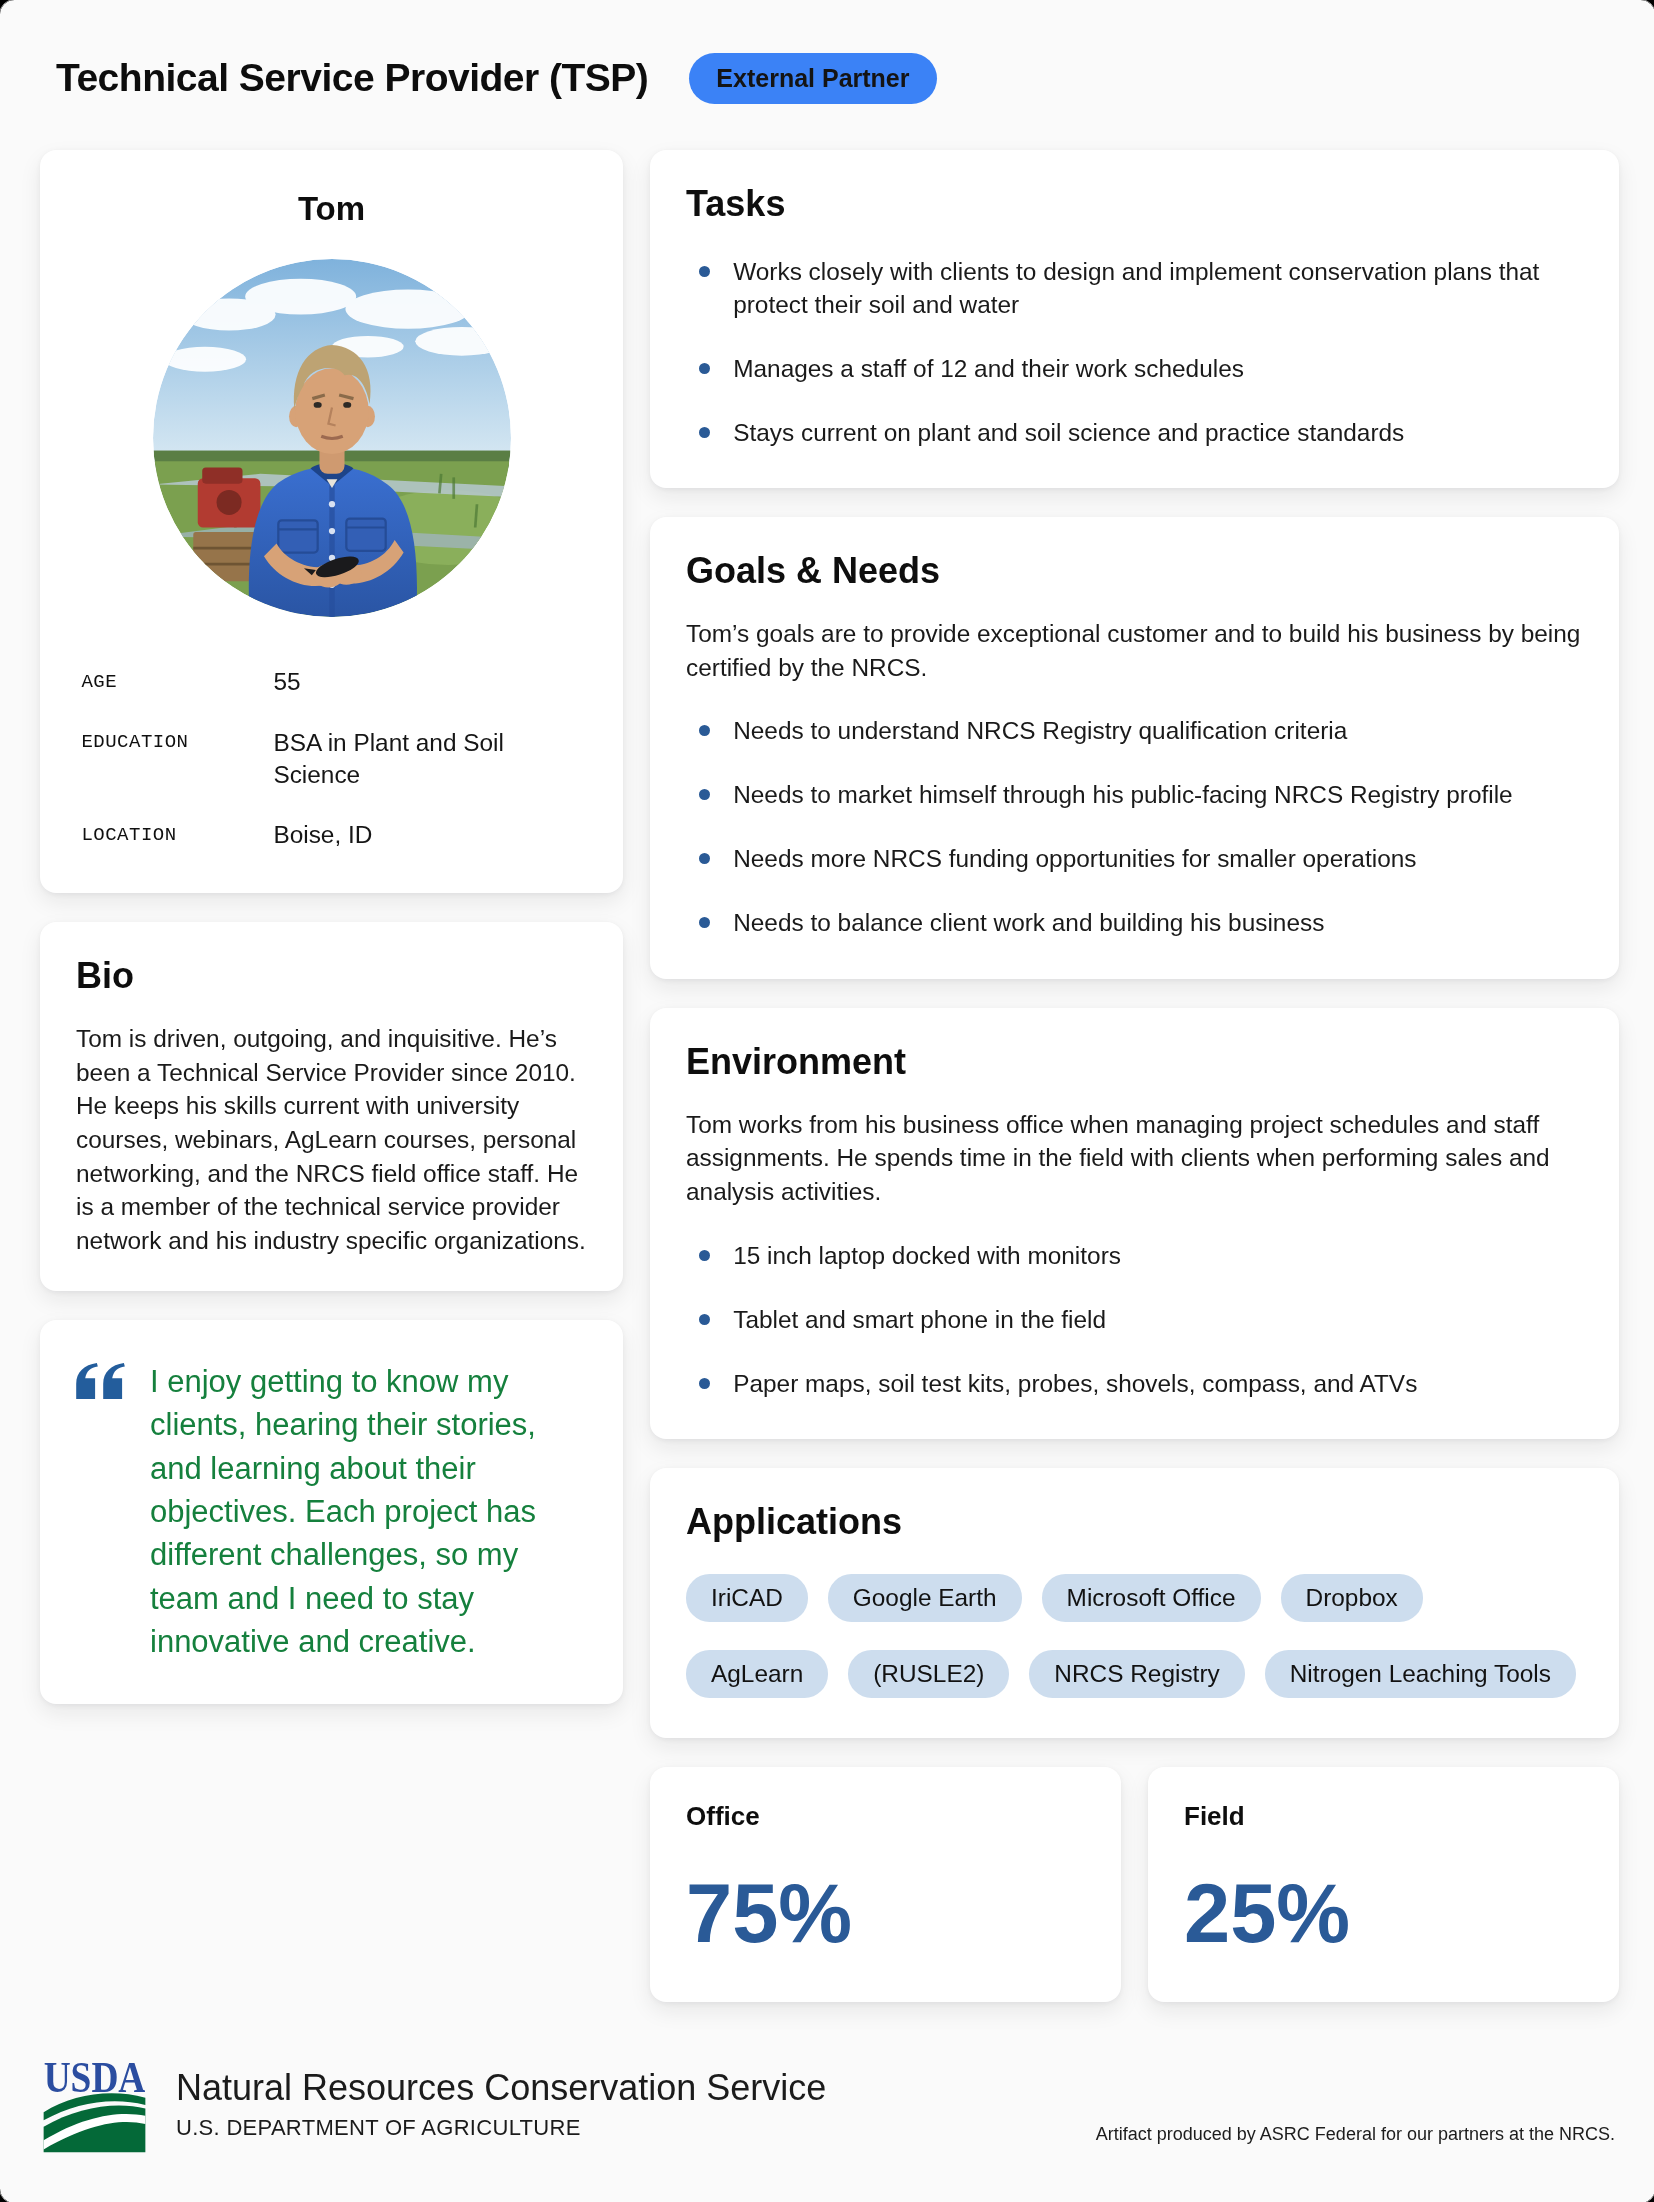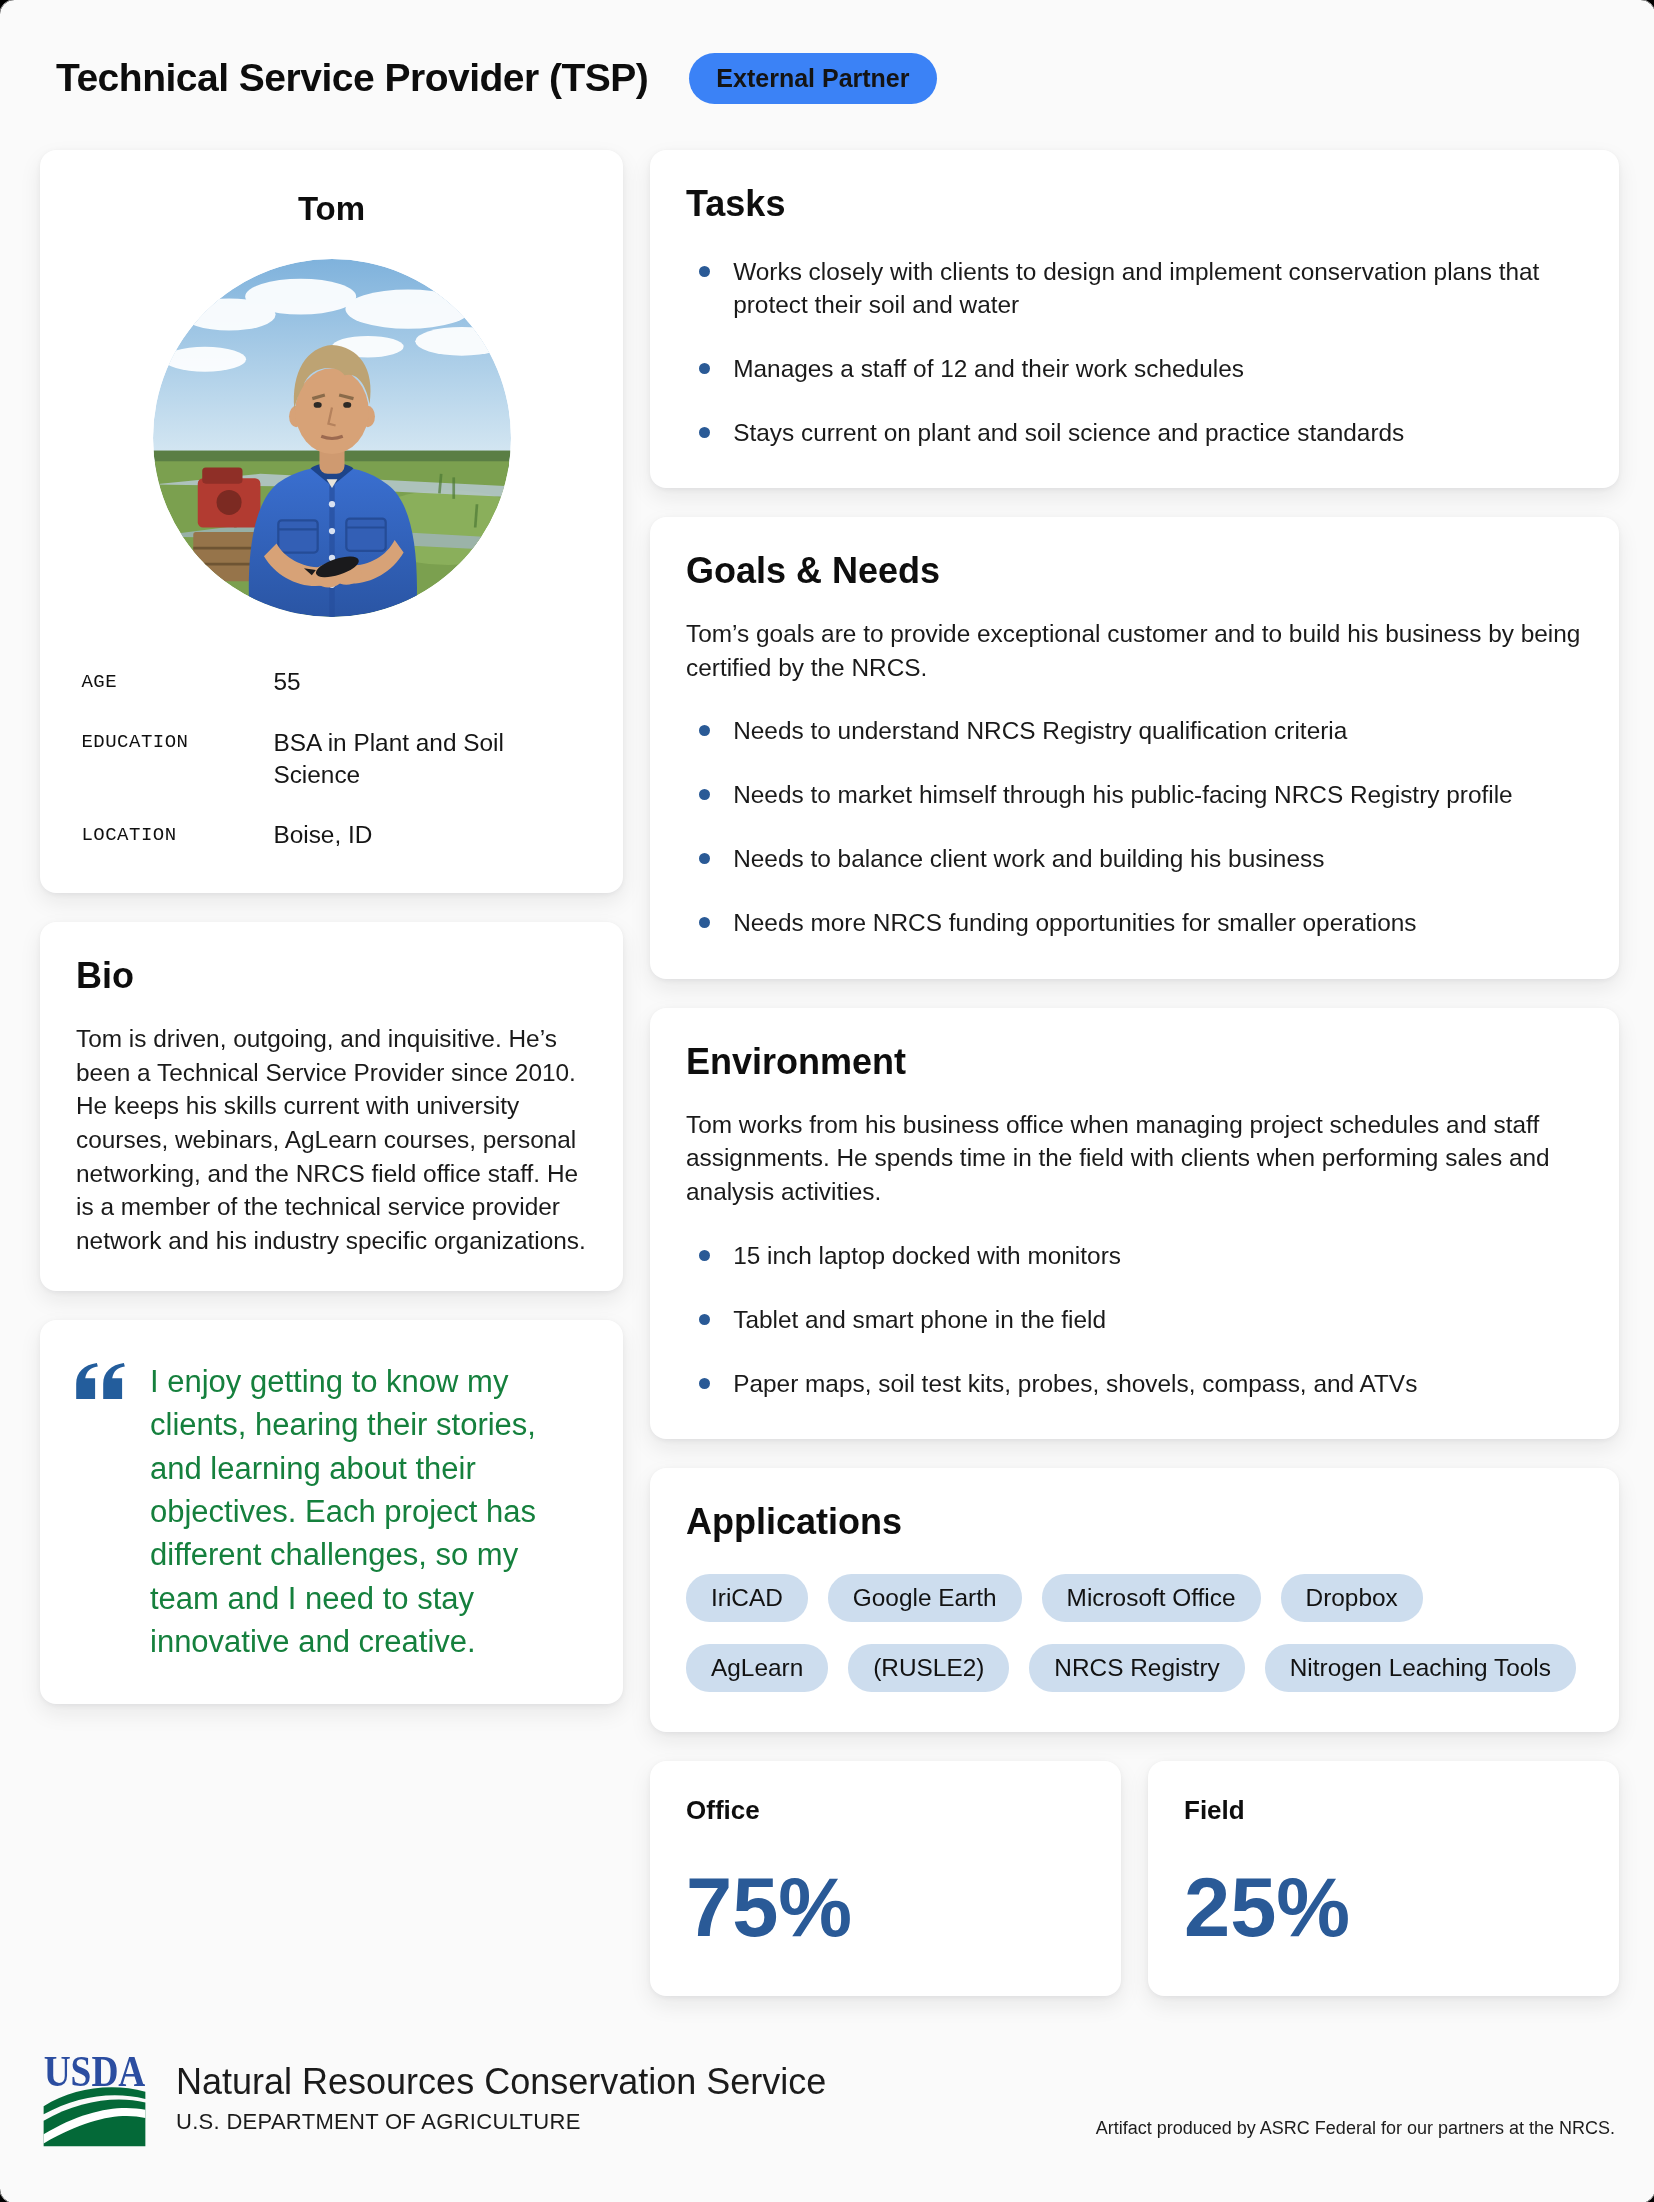--- a/index.html
+++ b/index.html
@@ -39,21 +39,21 @@
   
   .bullets{list-style:none;margin:31px 0 0;padding:0 0 0 12.7px;}
   .bullets li{display:flex;gap:23.5px;font-size:24.4px;line-height:1.35;margin-bottom:31px;color:#1a1a1a;}
   .bullets li:last-child{margin-bottom:5.4px;}
   .dot{width:11px;height:11px;border-radius:50%;background:#2a5a96;flex:none;margin-top:10px;}
   
   .quote-card{display:flex;gap:25px;padding:40px 36px;}
   .quote-mark{flex:none;width:49px;margin-top:3.6px;}
   .quote-text{font-size:31px;line-height:1.4;color:#15803d;}
   
-  .pills{display:flex;flex-wrap:wrap;gap:22px 20px;margin-top:31px;padding-bottom:7.2px;}
+  .pills{display:flex;flex-wrap:wrap;gap:28px 20px;margin-top:31px;padding-bottom:7.2px;}
   .pill{background:#cdddee;border-radius:23.5px;padding:10px 25px;font-size:24.4px;color:#121212;white-space:nowrap;}
   
   .stats{display:flex;gap:27px;}
   .stat-card{flex:1;margin-bottom:0;padding:34px 36px 47px;}
   .stat-label{font-size:26px;font-weight:700;margin:0;color:#0e0e0e;}
   .stat-value{font-size:83px;font-weight:700;color:#2a5a97;margin-top:40px;line-height:1;}
   
   .footer{display:flex;align-items:center;padding:52px 40px 0 40px;}
   .usda-logo{flex:none;width:109px;height:100px;}
   .footer-text{margin-left:27px;}
@@ -222,25 +222,25 @@
           <li>
               <span class="dot"></span>
               <span>Needs to understand NRCS Registry qualification criteria</span>
             </li>
           <li>
               <span class="dot"></span>
               <span>Needs to market himself through his public-facing NRCS Registry profile</span>
             </li>
           <li>
               <span class="dot"></span>
+              <span>Needs more NRCS funding opportunities for smaller operations</span>
+            </li>
+          <li>
+              <span class="dot"></span>
               <span>Needs to balance client work and building his business</span>
-            </li>
-          <li>
-              <span class="dot"></span>
-              <span>Needs more NRCS funding opportunities for smaller operations</span>
             </li>
         </ul>
       </div>
 
       <div class="card">
         <h2 class="card-heading">Environment</h2>
         <p class="body-text">Tom works from his business office when managing project schedules and staff assignments. He spends time in the field with clients when performing sales and analysis activities.</p>
         <ul class="bullets">
           <li>
               <span class="dot"></span>

